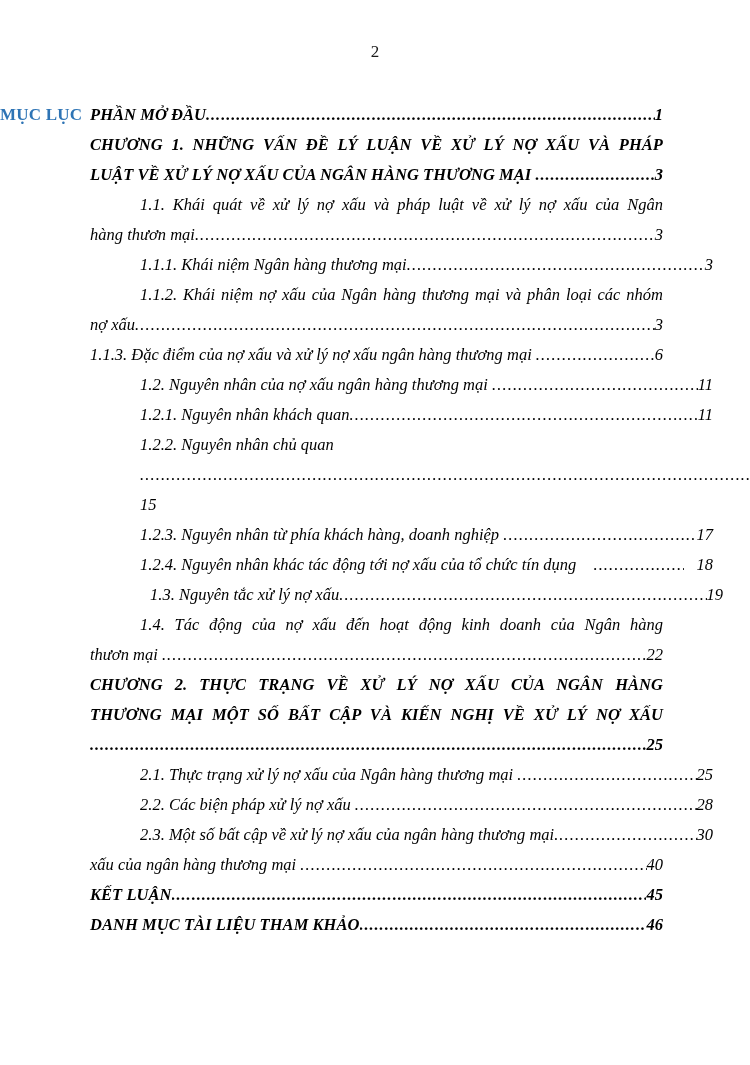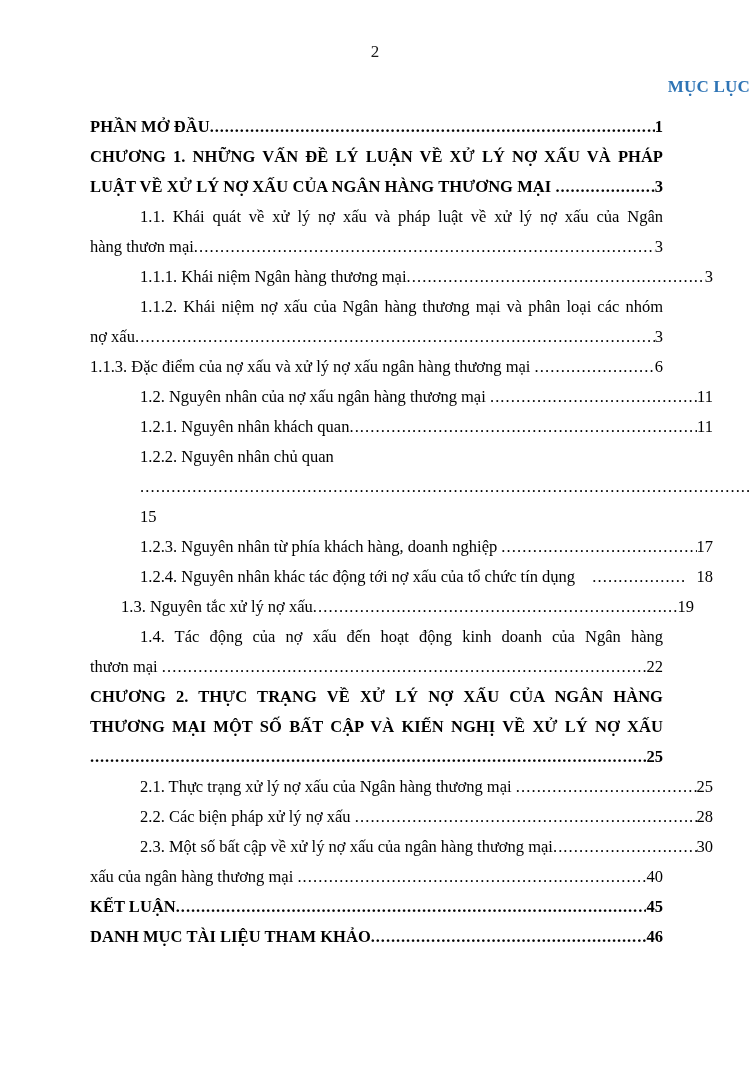--- a/index.html
+++ b/index.html
@@ -25,35 +25,36 @@
     top: 42px;
     left: 0;
     width: 750px;
     text-align: center;
     font-size: 17px;
     line-height: 20px;
     color: #1a1a1a;
   }
   .toc-title {
     position: absolute;
-    top: 76px;
+    top: 104px;
     left: 0;
     width: 750px;
-    text-align: right;
+    text-align: left;
     font-size: 17px;
     line-height: 22px;
     font-weight: bold;
     color: #2E74B5;
     letter-spacing: 0.2px;
   }
   .toc-body {
     position: absolute;
-    top: 112px;
+    top: 100px;
     left: 90px;
     width: 573px;
+    font-style: italic;
   }
 
   
   .toc-entry {
     position: relative;
     margin: 0;
     padding: 0;
     font-size: 16.5px;
     line-height: 30px;
     text-align: justify;
@@ -189,21 +190,21 @@
         </div>
       </div>
       <div class="toc-entry lvl-2" id="sec-1-2-4">
         <div class="leader-line" style="margin-left: 50px; gap: 13px;">
           <span class="leader-text">1.2.4. Nguyên nhân khác tác động tới nợ xấu của tổ chức tín dụng </span>
           <span class="leader-dots" aria-hidden="true">...................................................................................................................................................................................................................................................................</span>
           <span class="leader-page">18</span>
         </div>
       </div>
       <div class="toc-entry lvl-1" id="sec-1-3">
-        <div class="leader-line" style="margin-left: 31px;">
+        <div class="leader-line" style="margin-left: 60px;">
           <span class="leader-text">1.3. Nguyên tắc xử lý nợ xấu</span>
           <span class="leader-dots" aria-hidden="true">...................................................................................................................................................................................................................................................................</span>
           <span class="leader-page">19</span>
         </div>
       </div>
       <div class="toc-entry lvl-1" id="sec-1-4">
         <div class="wrap-head" style="text-indent: 50px;">1.4. Tác động của nợ xấu đến hoạt động kinh doanh của Ngân hàng</div>
         <div class="leader-line">
           <span class="leader-text">thươn mại </span>
           <span class="leader-dots" aria-hidden="true">...................................................................................................................................................................................................................................................................</span>

